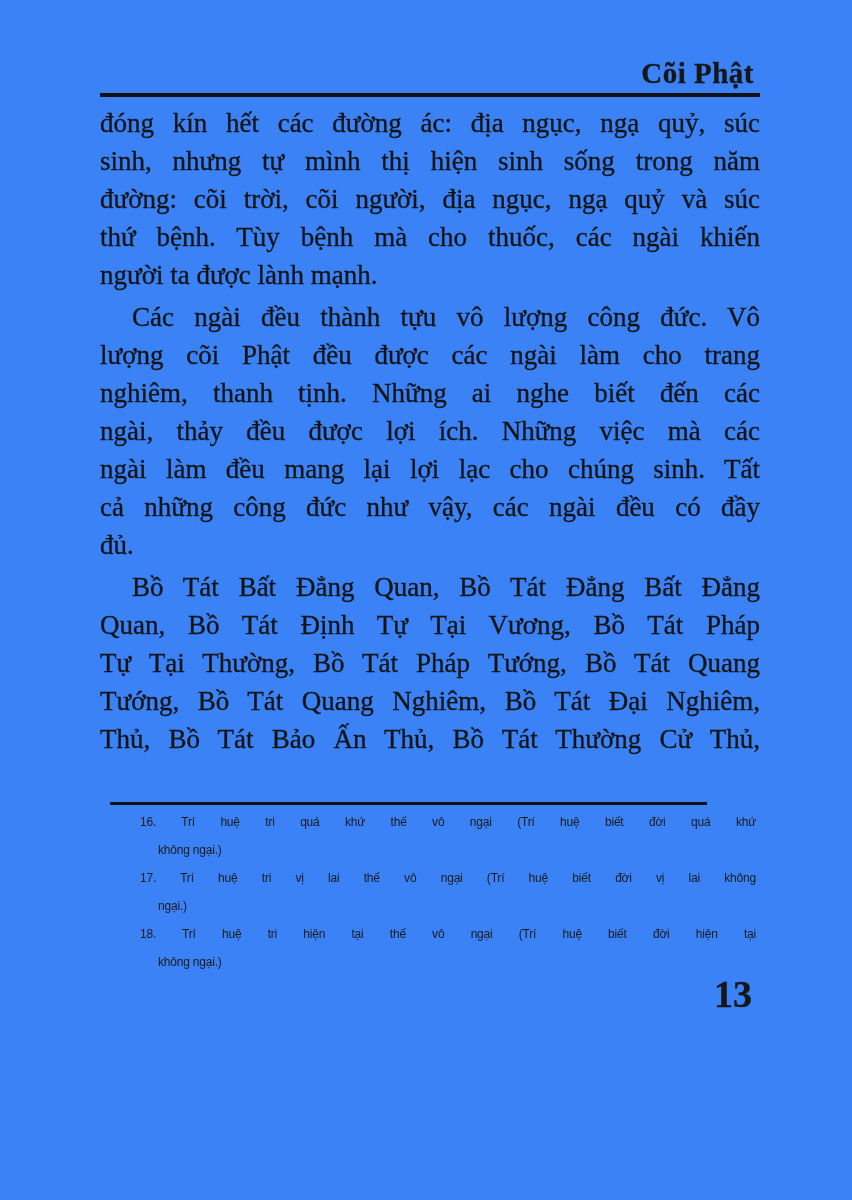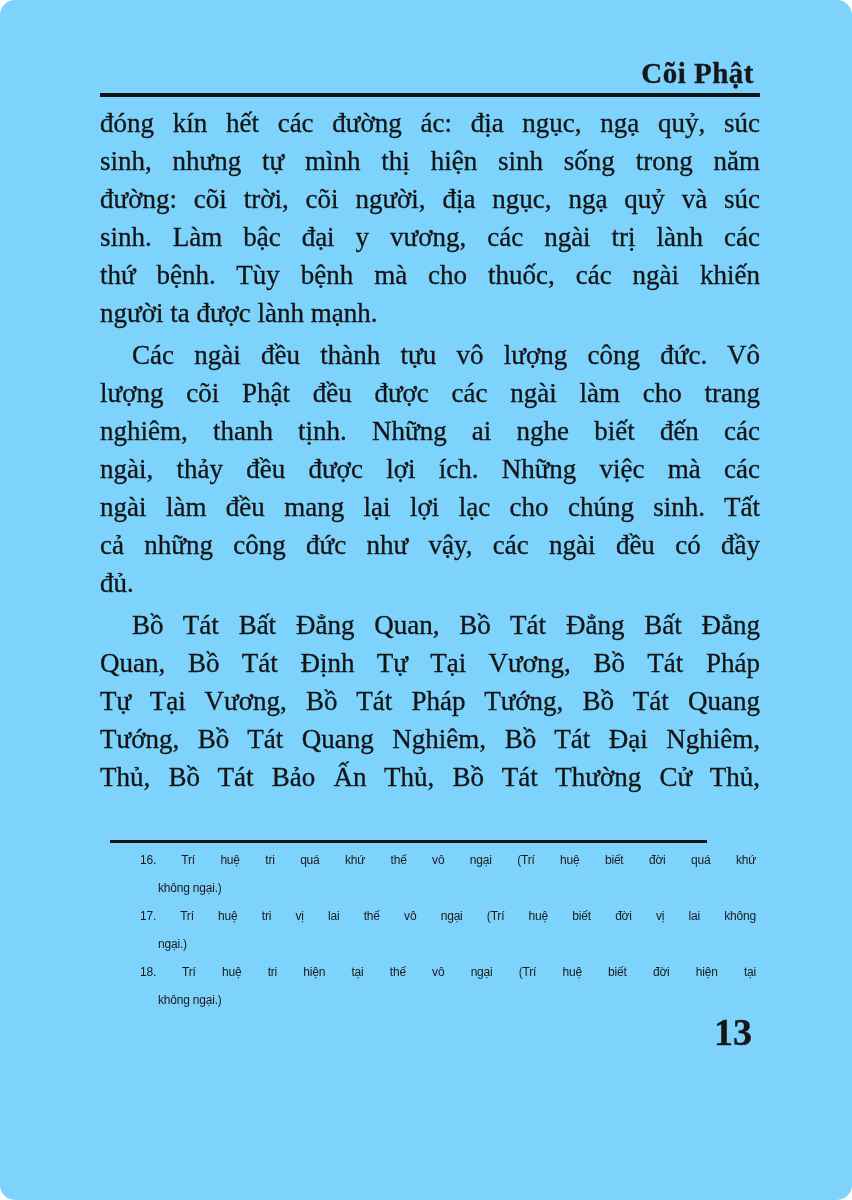--- a/index.html
+++ b/index.html
@@ -4,24 +4,23 @@
 <style>
   html, body {
     margin: 0;
     padding: 0;
     background: #ffffff;
   }
   .page {
     position: relative;
     width: 852px;
     height: 1200px;
-    background: #7dd3fc;
+    background: #3b82f6;
     overflow: hidden;
     color: #161616;
-    border-radius: 15px;
   }
   .content {
     position: absolute;
     left: 100px;
     top: 56px;
     width: 660px;
   }
   .running-header {
     font-family: "Liberation Serif", serif;
     font-weight: bold;
@@ -94,37 +93,36 @@
 <div class="page">
   <div class="content">
     <div class="running-header">Cõi Phật</div>
     <div class="header-rule"></div>
 
     <div class="body-text">
         <div class="para">
           <div class="line fill">đóng kín hết các đường ác: địa ngục, ngạ quỷ, súc</div>
           <div class="line fill">sinh, nhưng tự mình thị hiện sinh sống trong năm</div>
           <div class="line fill">đường: cõi trời, cõi người, địa ngục, ngạ quỷ và súc</div>
-          <div class="line fill">sinh. Làm bậc đại y vương, các ngài trị lành các</div>
           <div class="line fill">thứ bệnh. Tùy bệnh mà cho thuốc, các ngài khiến</div>
           <div class="line">người ta được lành mạnh.</div>
         </div>
         <div class="para indent">
           <div class="line fill">Các ngài đều thành tựu vô lượng công đức. Vô</div>
           <div class="line fill">lượng cõi Phật đều được các ngài làm cho trang</div>
           <div class="line fill">nghiêm, thanh tịnh. Những ai nghe biết đến các</div>
           <div class="line fill">ngài, thảy đều được lợi ích. Những việc mà các</div>
           <div class="line fill">ngài làm đều mang lại lợi lạc cho chúng sinh. Tất</div>
           <div class="line fill">cả những công đức như vậy, các ngài đều có đầy</div>
           <div class="line">đủ.</div>
         </div>
         <div class="para indent">
           <div class="line fill">Bồ Tát Bất Đẳng Quan, Bồ Tát Đẳng Bất Đẳng</div>
           <div class="line fill">Quan, Bồ Tát Định Tự Tại Vương, Bồ Tát Pháp</div>
-          <div class="line fill">Tự Tại Vương, Bồ Tát Pháp Tướng, Bồ Tát Quang</div>
+          <div class="line fill">Tự Tại Thường, Bồ Tát Pháp Tướng, Bồ Tát Quang</div>
           <div class="line fill">Tướng, Bồ Tát Quang Nghiêm, Bồ Tát Đại Nghiêm,</div>
           <div class="line fill">Thủ, Bồ Tát Bảo Ấn Thủ, Bồ Tát Thường Cử Thủ,</div>
         </div>
       </div>
 
     <div class="fn-sep"></div>
     <div class="footnotes">
         <div>
           <div class="fn-line first">16. Trí huệ tri quá khứ thế vô ngại (Trí huệ biết đời quá khứ</div>
           <div class="fn-line cont">không ngại.)</div>

